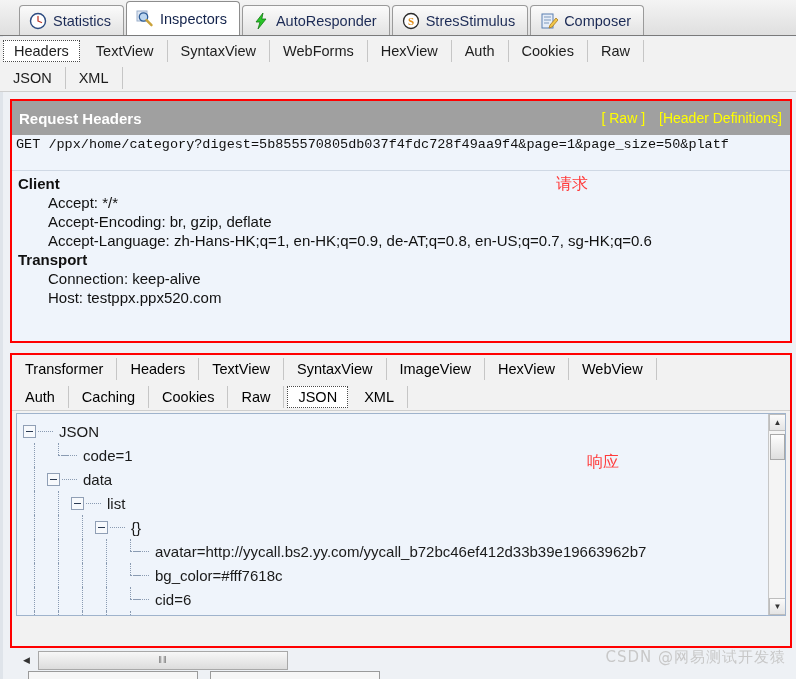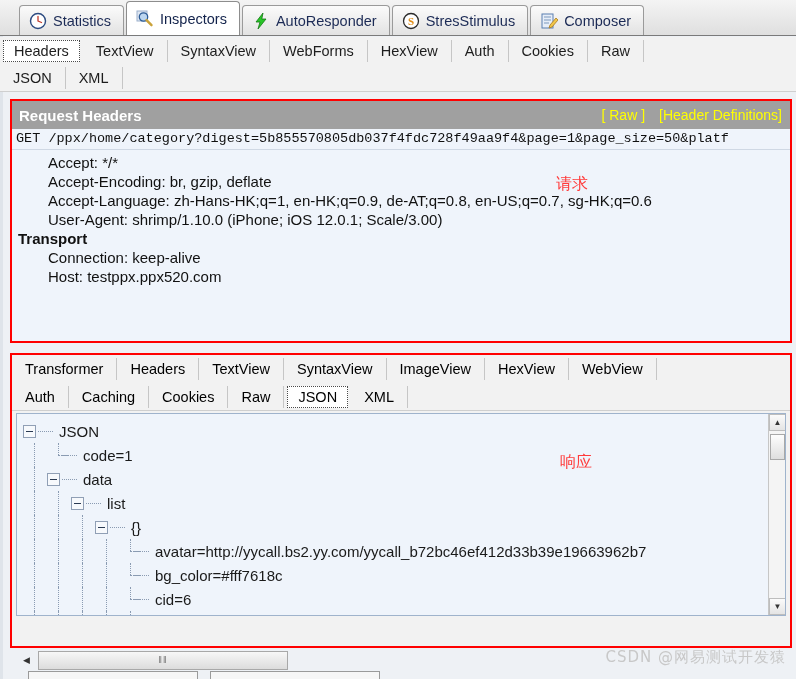--- a/index.html
+++ b/index.html
@@ -69,48 +69,48 @@
     padding: 1px 10px 2px 10px;
     margin: 0 3px;
     border-right: 1px dotted #4a4a4a;
   }
 
   
   .redbox { position: absolute; border: 2px solid #ff0000; background: #eff4fb; }
   #request-pane { left: 10px; top: 99px; width: 782px; height: 244px; }
 
   .hdrbar {
-    height: 28px; background: #a0a0a0; color: #ffffff;
+    height: 34px; background: #a0a0a0; color: #ffffff;
     display: flex; align-items: center; justify-content: space-between;
     padding: 0 8px 0 7px;
     font-size: 15px; font-weight: bold; gap: 15px;
   }
   .hdrbar .links { font-size: 14px; font-weight: normal; color: #ffff00; display: flex; gap: 14px; margin-left: 16px; }
   .hdrbar .links span { cursor: pointer; }
 
   .urlline {
     font-family: "Liberation Mono", "DejaVu Sans Mono", monospace;
     font-size: 13.5px; color: #101010;
     padding: 2px 0 2px 4px;
     white-space: nowrap; overflow: hidden;
     background: #eff4fb;
     border-bottom: 1px solid #cfd8e4;
-    height: 21px;
+    height: 36px;
   }
 
   .hdrlist { padding: 3px 0 0 4px; font-size: 15px; color: #111; }
   .hdrgroup { font-weight: bold; padding: 1px 0 1px 2px; }
   .hdritem { padding: 1px 0 1px 32px; white-space: nowrap; overflow: hidden; }
 
   .annot-req, .annot-res {
     position: absolute; color: #ff3b3b; font-size: 16px;
     font-family: "DejaVu Sans", sans-serif;
   }
   .annot-req { left: 556px; top: 174px; }
-  .annot-res { left: 560px; top: 452px; font-family: Liberation Serif, serif; }
+  .annot-res { left: 587px; top: 452px; font-family: Liberation Serif, serif; }
 
   
   #response-pane { left: 10px; top: 353px; width: 782px; height: 295px; background: #f2f2f2; }
 
   #res-tabs1 { position: absolute; left: 0; top: 0; width: 674px; height: 28px;
                display: flex; align-items: center; background: #f2f2f2; font-size: 14.5px; }
   #res-tabs2 { position: absolute; left: 0; top: 28px; width: 778px; height: 28px;
                display: flex; align-items: center; background: #f2f2f2; font-size: 14.5px;
                border-bottom: 1px solid #cfcfcf; }
 
@@ -292,24 +292,24 @@
   <div class="redbox" id="request-pane">
     <div class="hdrbar">
       <span>Request Headers</span>
       <span class="links" id="req-links">
           <span>[ Raw ]</span>
           <span>[Header Definitions]</span>
         </span>
     </div>
     <div class="urlline">GET  /ppx/home/category?digest=5b855570805db037f4fdc728f49aa9f4&amp;page=1&amp;page_size=50&amp;platf</div>
     <div class="hdrlist" id="hdrlist">
+        <div class="hdrgroup">Client</div>
         <div class="hdritem">Accept: */*</div>
         <div class="hdritem">Accept-Encoding: br, gzip, deflate</div>
         <div class="hdritem">Accept-Language: zh-Hans-HK;q=1, en-HK;q=0.9, de-AT;q=0.8, en-US;q=0.7, sg-HK;q=0.6</div>
-        <div class="hdritem">User-Agent: shrimp/1.10.0 (iPhone; iOS 12.0.1; Scale/3.00)</div>
         <div class="hdrgroup">Transport</div>
         <div class="hdritem">Connection: keep-alive</div>
         <div class="hdritem">Host: testppx.ppx520.com</div>
       </div>
   </div>
   <div class="annot-req">请求</div>
 
   <div class="redbox" id="response-pane">
     <div id="res-tabs1">
         <div class="subtab">Transformer</div>

